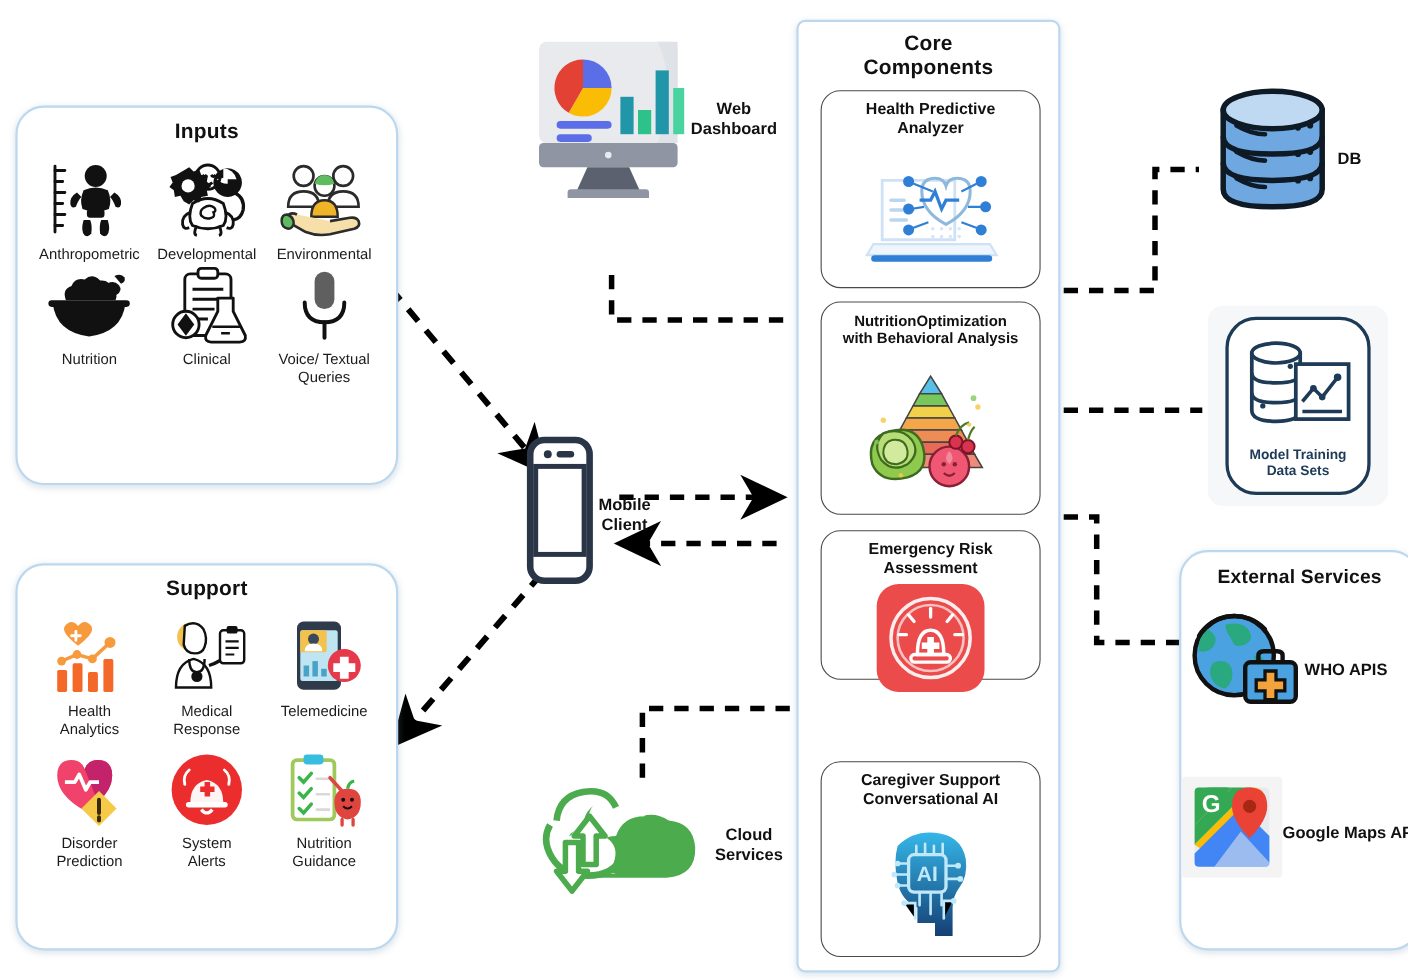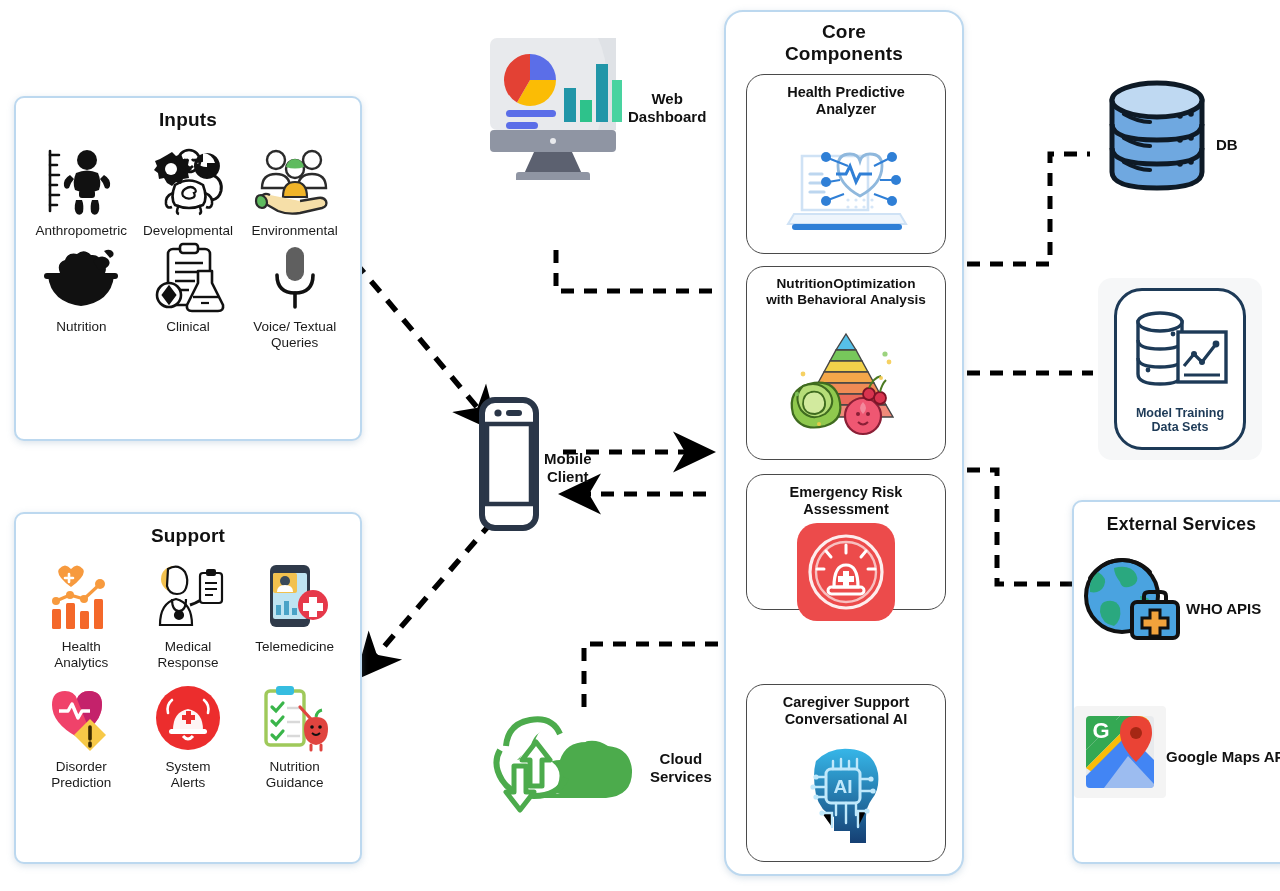--- a/index.html
+++ b/index.html
@@ -1,30 +1,30 @@
 <!DOCTYPE html>
 <html><head>
 <meta charset="utf-8">
 <style>
   html,body{margin:0;padding:0;background:#ffffff;}
   body{width:1280px;height:891px;position:relative;overflow:hidden;
        font-family:"Liberation Sans","DejaVu Sans",sans-serif;color:#1a1a1a;}
 
-  .panel{position:absolute;background:#fff;border:2px solid #bcd8ef;border-radius:10px;
+  .panel{position:absolute;background:#fff;border:2px solid #bcd8ef;border-radius:26px;
          box-shadow:0 2px 7px rgba(120,150,180,.28);box-sizing:border-box;}
   .panel-title{text-align:center;font-weight:bold;font-size:19px;letter-spacing:.2px;color:#111;}
 
   
   .grid3{display:grid;grid-template-columns:repeat(3,1fr);}
   .cell{display:flex;flex-direction:column;align-items:center;justify-content:flex-start;}
   .cell .glyph{height:74px;display:flex;align-items:flex-end;justify-content:center;}
   .cap{font-size:13.5px;line-height:1.18;text-align:center;margin-top:6px;color:#1b1b1b;}
 
   
-  #core-panel{border-radius:19px;}
+  #core-panel{border-radius:8px;margin-top:8px;}
   .core-card{position:absolute;left:20px;width:200px;border:1.6px solid #4a4a4a;
              border-radius:18px;background:#fff;box-sizing:border-box;
              display:flex;flex-direction:column;align-items:center;padding-top:9px;}
   .core-card .ctitle{font-size:14.5px;font-weight:bold;text-align:center;line-height:1.2;color:#111;}
   .core-card .cicon{flex:1;display:flex;align-items:center;justify-content:center;}
 
   
   .node{position:absolute;display:flex;flex-direction:row;align-items:center;}
   .node .nlabel{font-size:15px;font-weight:bold;text-align:center;line-height:1.2;margin-top:6px;color:#111;}
 

